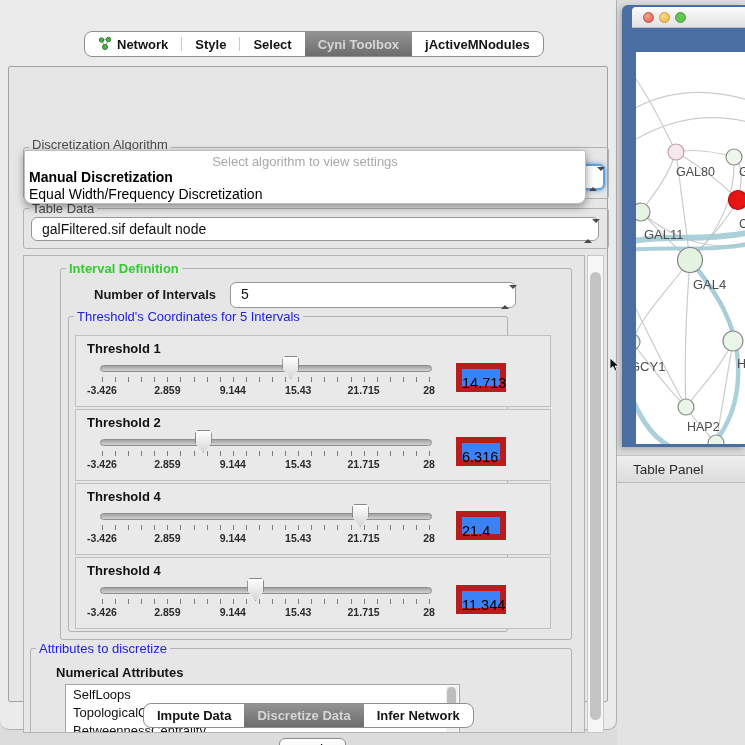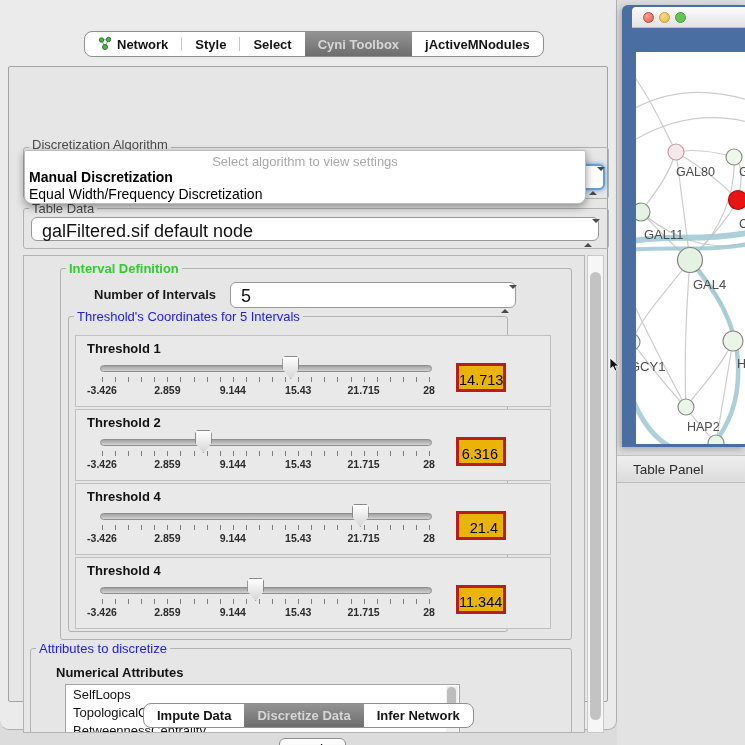--- a/index.html
+++ b/index.html
@@ -23,21 +23,21 @@
 
   
   #outer{left:8px;top:66px;width:600px;height:636px;background:#e6e6e6;border:1px solid #a3a3a3;border-radius:2px;}
 
   .groupbox{border:1px solid #b2b2b2;border-radius:3px;}
   .group-title{position:absolute;background:#e6e6e6;padding:0 3px;font-size:13px;white-space:nowrap;}
   .t-gray{color:#4a4a4a;} .t-green{color:#2fcd2f;font-weight:700;} .t-blue{color:#2020e2;}
 
   #alg-group{left:14px;top:80px;width:586px;height:52px;}
   #alg-group-title{left:20px;top:70px;}
-  .combo{background:#fff;border:1px solid #979797;border-radius:6px;font-size:18px;color:#111;}
+  .combo{background:#fff;border:1px solid #979797;border-radius:6px;font-size:14px;color:#111;}
   .combo-text{position:absolute;left:10px;top:3px;white-space:nowrap;}
   .stepper{position:absolute;right:7px;top:50%;transform:translateY(-50%);width:7px;height:12px;}
   .stepper .up{width:0;height:0;border-left:4px solid transparent;border-right:4px solid transparent;border-bottom:4.5px solid #4a4a4a;margin-bottom:3px;}
   .stepper .dn{width:0;height:0;border-left:4px solid transparent;border-right:4px solid transparent;border-top:4.5px solid #4a4a4a;}
   #alg-combo{left:22px;top:97px;width:574px;height:26px;border:2px solid #63a0d8;box-shadow:0 0 5px rgba(80,150,215,.95);}
 
   #alg-popup{left:15px;top:83px;width:562px;height:54px;background:#fff;border:1px solid #bdbdbd;border-radius:2px 2px 8px 8px;box-shadow:0 3px 8px rgba(0,0,0,.40);z-index:50;overflow:hidden;}
   .popup-hint{text-align:center;color:#a9a9a9;font-size:13px;padding-top:3px;}
   .popup-item{font-size:14px;color:#000;padding:0 4px;line-height:17px;}
   .popup-item.bold{font-weight:700;}
@@ -57,21 +57,21 @@
   #noi-combo{left:206px;top:26px;width:286px;height:26px;}
   #thr-group{left:44px;top:60px;width:440px;height:316px;}
   #thr-group-title{left:50px;top:53px;}
 
   .thr-box{position:absolute;left:6px;width:476px;height:72px;background:#e9e9e9;border:1px solid #c0c0c0;box-sizing:border-box;}
   .thr-label{position:absolute;left:11px;top:5px;font-size:13px;font-weight:700;color:#101010;}
   .thr-track{position:absolute;left:24px;top:29px;width:332px;height:7px;border-radius:4px;background:linear-gradient(#a2a2a2,#d2d2d2);border:1px solid #8e8e8e;box-sizing:border-box;}
   .thr-thumb{position:absolute;top:20px;width:17px;height:23px;background:linear-gradient(#ffffff,#d6d6d6);border:1px solid #898989;clip-path:polygon(14% 0,86% 0,100% 14%,100% 55%,50% 100%,0 55%,0 14%);box-sizing:border-box;}
   .tick{position:absolute;top:41px;width:1px;height:5px;background:#7d7d7d;}
   .tick-label{position:absolute;top:48px;font-size:10.5px;font-weight:600;color:#2b2b2b;transform:translateX(-50%);white-space:nowrap;}
-  .thr-value{position:absolute;left:380px;top:27px;width:50px;height:29px;background:#eab308;border:3px solid #b91c1c;font-size:14.5px;color:#000;text-align:right;line-height:28px;padding-right:5px;box-sizing:border-box;}
+  .thr-value{position:absolute;left:380px;top:27px;width:50px;height:29px;background:#3b82f6;border:6px solid #b91c1c;font-size:14.5px;color:#000;line-height:28px;padding-right:5px;box-sizing:border-box;}
 
   #attr-group{left:6px;top:392px;width:542px;height:120px;}
   #attr-title{left:12px;top:385px;}
   #num-attr-label{left:32px;top:409px;font-size:13px;font-weight:700;color:#141414;}
   #attr-list{left:41px;top:428px;width:395px;height:62px;background:#fff;border:1px solid #a5a5a5;overflow:hidden;}
   .list-item{font-size:13px;color:#111;padding:1.5px 0 1.5px 7px;}
   #list-scrollbar{position:absolute;right:1px;top:1px;width:12px;height:58px;background:#f0f0f0;}
   #list-thumb{position:absolute;left:1px;top:1px;width:9px;height:26px;background:#bdbdbd;border-radius:5px;}
 
   #apply-btn{left:270px;top:671px;height:24px;padding:0 15px;background:linear-gradient(#ffffff,#e9e9e9);border:1px solid #8d8d8d;border-radius:6px;font-size:14px;color:#111;line-height:22px;}

